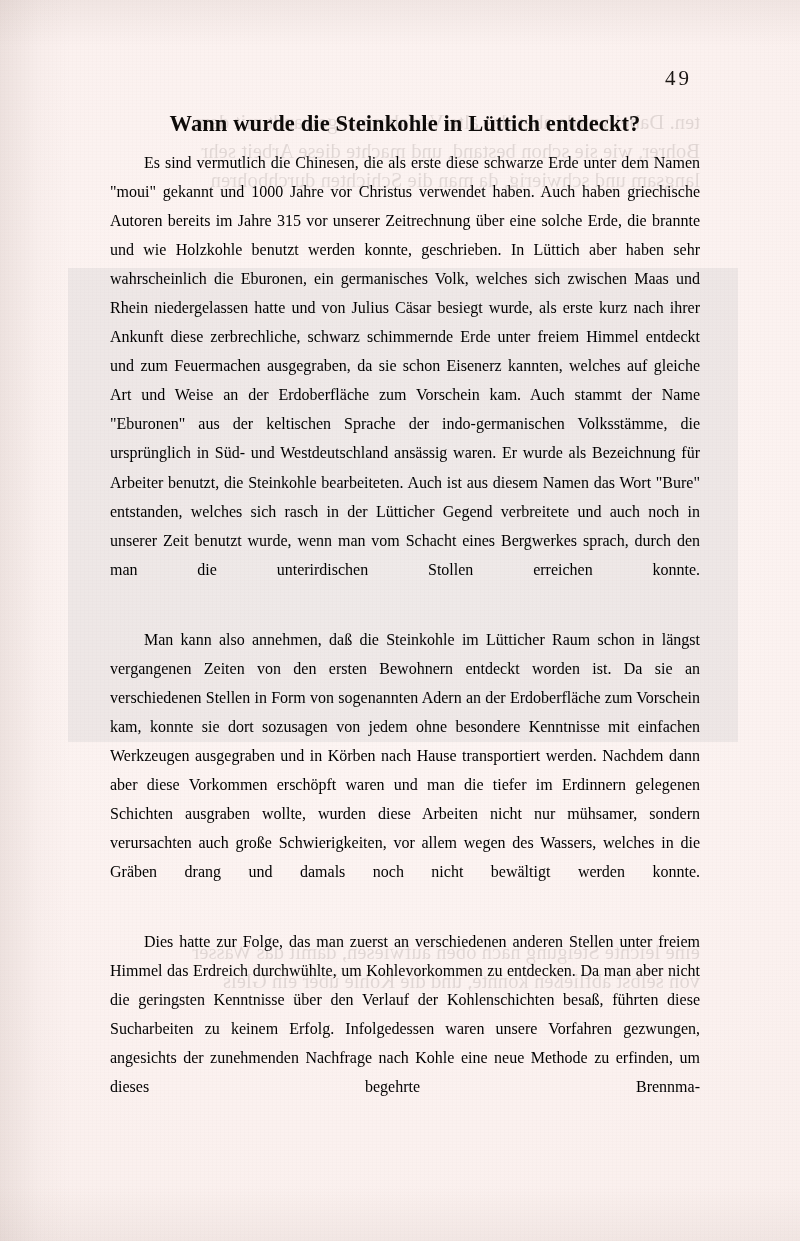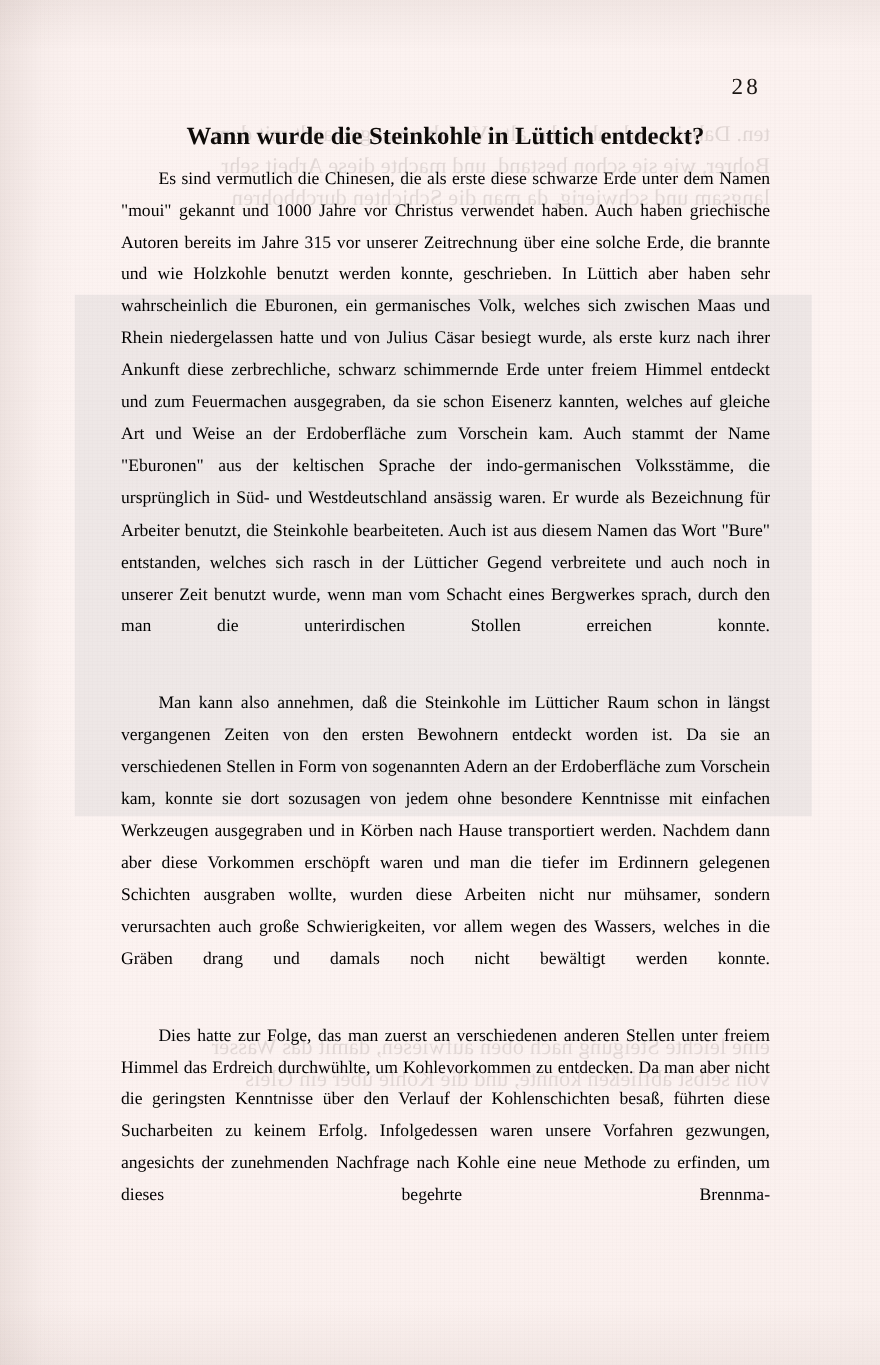--- a/index.html
+++ b/index.html
@@ -143,21 +143,21 @@
   <div class="scan-band"></div>
 
   <div class="bleed bleed-top">ten. Dabei wurde aber das alte Verfahren angewandt mit dem
 Bohrer, wie sie schon bestand, und machte diese Arbeit sehr
 langsam und schwierig, da man die Schichten durchbohren</div>
   <div class="bleed bleed-mid">eine leichte Steigung nach oben aufwiesen, damit das Wasser
 von selbst abfließen konnte, und die Kohle über ein Gleis</div>
 
   <div class="content">
 
-    <div class="folio">28</div>
+    <div class="folio">49</div>
 
     <h1 class="doc-title">Wann wurde die Steinkohle in Lüttich entdeckt?</h1>
 
     <div class="body-text">
       <p class="para">Es sind vermutlich die Chinesen, die als erste diese schwarze Erde unter dem Namen "moui" gekannt und 1000 Jahre vor Christus verwendet haben. Auch haben griechische Autoren bereits im Jahre 315 vor unserer Zeitrechnung über eine solche Erde, die brannte und wie Holzkohle benutzt werden konnte, geschrieben. In Lüttich aber haben sehr wahrscheinlich die Eburonen, ein germanisches Volk, welches sich zwischen Maas und Rhein niedergelassen hatte und von Julius Cäsar besiegt wurde, als erste kurz nach ihrer Ankunft diese zerbrechliche, schwarz schimmernde Erde unter freiem Himmel entdeckt und zum Feuermachen ausgegraben, da sie schon Eisenerz kannten, welches auf gleiche Art und Weise an der Erdoberfläche zum Vorschein kam. Auch stammt der Name "Eburonen" aus der keltischen Sprache der indo-germanischen Volksstämme, die ursprünglich in Süd- und Westdeutschland ansässig waren. Er wurde als Bezeichnung für Arbeiter benutzt, die Steinkohle bearbeiteten. Auch ist aus diesem Namen das Wort "Bure" entstanden, welches sich rasch in der Lütticher Gegend verbreitete und auch noch in unserer Zeit benutzt wurde, wenn man vom Schacht eines Bergwerkes sprach, durch den man die unterirdischen Stollen erreichen konnte.</p>
       <p class="para">Man kann also annehmen, daß die Steinkohle im Lütticher Raum schon in längst vergangenen Zeiten von den ersten Bewohnern entdeckt worden ist. Da sie an verschiedenen Stellen in Form von sogenannten Adern an der Erdoberfläche zum Vorschein kam, konnte sie dort sozusagen von jedem ohne besondere Kenntnisse mit einfachen Werkzeugen ausgegraben und in Körben nach Hause transportiert werden. Nachdem dann aber diese Vorkommen erschöpft waren und man die tiefer im Erdinnern gelegenen Schichten ausgraben wollte, wurden diese Arbeiten nicht nur mühsamer, sondern verursachten auch große Schwierigkeiten, vor allem wegen des Wassers, welches in die Gräben drang und damals noch nicht bewältigt werden konnte.</p>
       <p class="para">Dies hatte zur Folge, das man zuerst an verschiedenen anderen Stellen unter freiem Himmel das Erdreich durchwühlte, um Kohlevorkommen zu entdecken. Da man aber nicht die geringsten Kenntnisse über den Verlauf der Kohlenschichten besaß, führten diese Sucharbeiten zu keinem Erfolg. Infolgedessen waren unsere Vorfahren gezwungen, angesichts der zunehmenden Nachfrage nach Kohle eine neue Methode zu erfinden, um dieses begehrte Brennma-</p>
     </div>
 
   </div>

